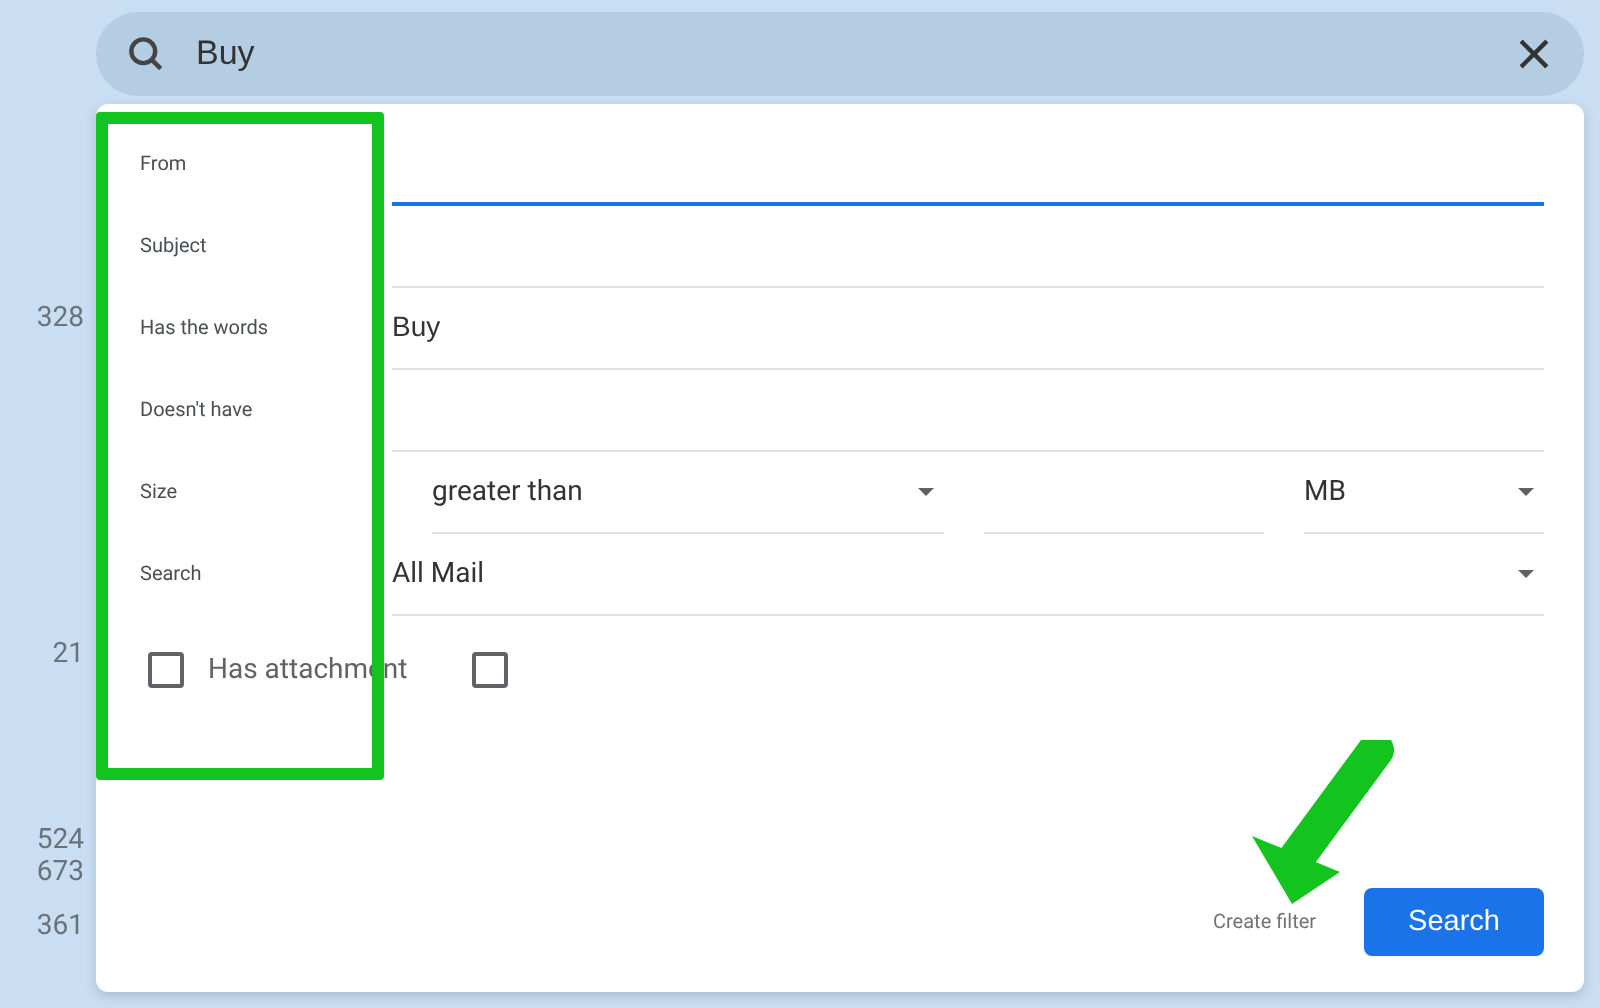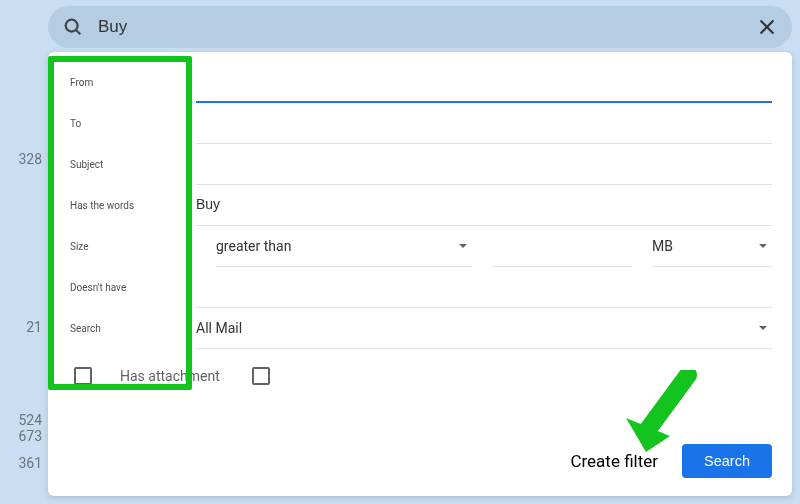--- a/index.html
+++ b/index.html
@@ -161,40 +161,40 @@
   .check-row {
     display: flex;
     align-items: center;
     gap: 32px;
     margin-top: 18px;
     padding-left: 6px;
   }
   .check {
     display: flex;
     align-items: center;
-    gap: 28px;
+    gap: 12px;
     cursor: pointer;
   }
   .checkbox {
     width: 18px;
     height: 18px;
     border: 2px solid #5f6368;
     border-radius: 2px;
   }
   .footer {
     margin-top: auto;
     display: flex;
     justify-content: flex-end;
     align-items: center;
     gap: 20px;
     padding-top: 10px;
   }
   .btn-text {
-    font-size: 17px;
-    color: #000000;
+    font-size: 10px;
+    color: #737373;
     cursor: pointer;
     padding: 6px 4px;
   }
   .btn-primary {
     background: #1a73e8;
     color: #fff;
     border: none;
     border-radius: 4px;
     padding: 9px 22px;
     font-size: 14.5px;
@@ -240,38 +240,39 @@
 
 <div class="panel">
 
   <div class="row">
     <div class="label">From</div>
     <div class="field focused">
         <input value="" style="">
       </div>
   </div>
 
-  <div class="row">
-    <div class="label">To</div>
-    <div class="field">
-        <input value="" style="">
-      </div>
-  </div>
 
   <div class="row">
     <div class="label">Subject</div>
     <div class="field">
         <input value="" style="">
       </div>
   </div>
 
   <div class="row">
     <div class="label">Has the words</div>
     <div class="field">
         <input value="Buy" style="">
+      </div>
+  </div>
+
+  <div class="row">
+    <div class="label">Doesn't have</div>
+    <div class="field">
+        <input value="" style="">
       </div>
   </div>
 
   <div class="row size-row">
     <div class="label">Size</div>
     <div class="select">
       <span>greater than</span>
       <span class="caret">
           <svg viewBox="0 0 10 10">
             <path d="M1 3 L5 7 L9 3 Z" fill="currentColor"></path>
@@ -282,27 +283,20 @@
     <div class="select unit-select">
       <span>MB</span>
       <span class="caret">
           <svg viewBox="0 0 10 10">
             <path d="M1 3 L5 7 L9 3 Z" fill="currentColor"></path>
           </svg>
         </span>
     </div>
   </div>
 
-  <div class="row">
-    <div class="label">Doesn't have</div>
-    <div class="field">
-        <input value="" style="">
-      </div>
-  </div>
-
 
   <div class="row">
     <div class="label">Search</div>
     <div class="select">
       <span>All Mail</span>
       <span class="caret">
           <svg viewBox="0 0 10 10">
             <path d="M1 3 L5 7 L9 3 Z" fill="currentColor"></path>
           </svg>
         </span>

